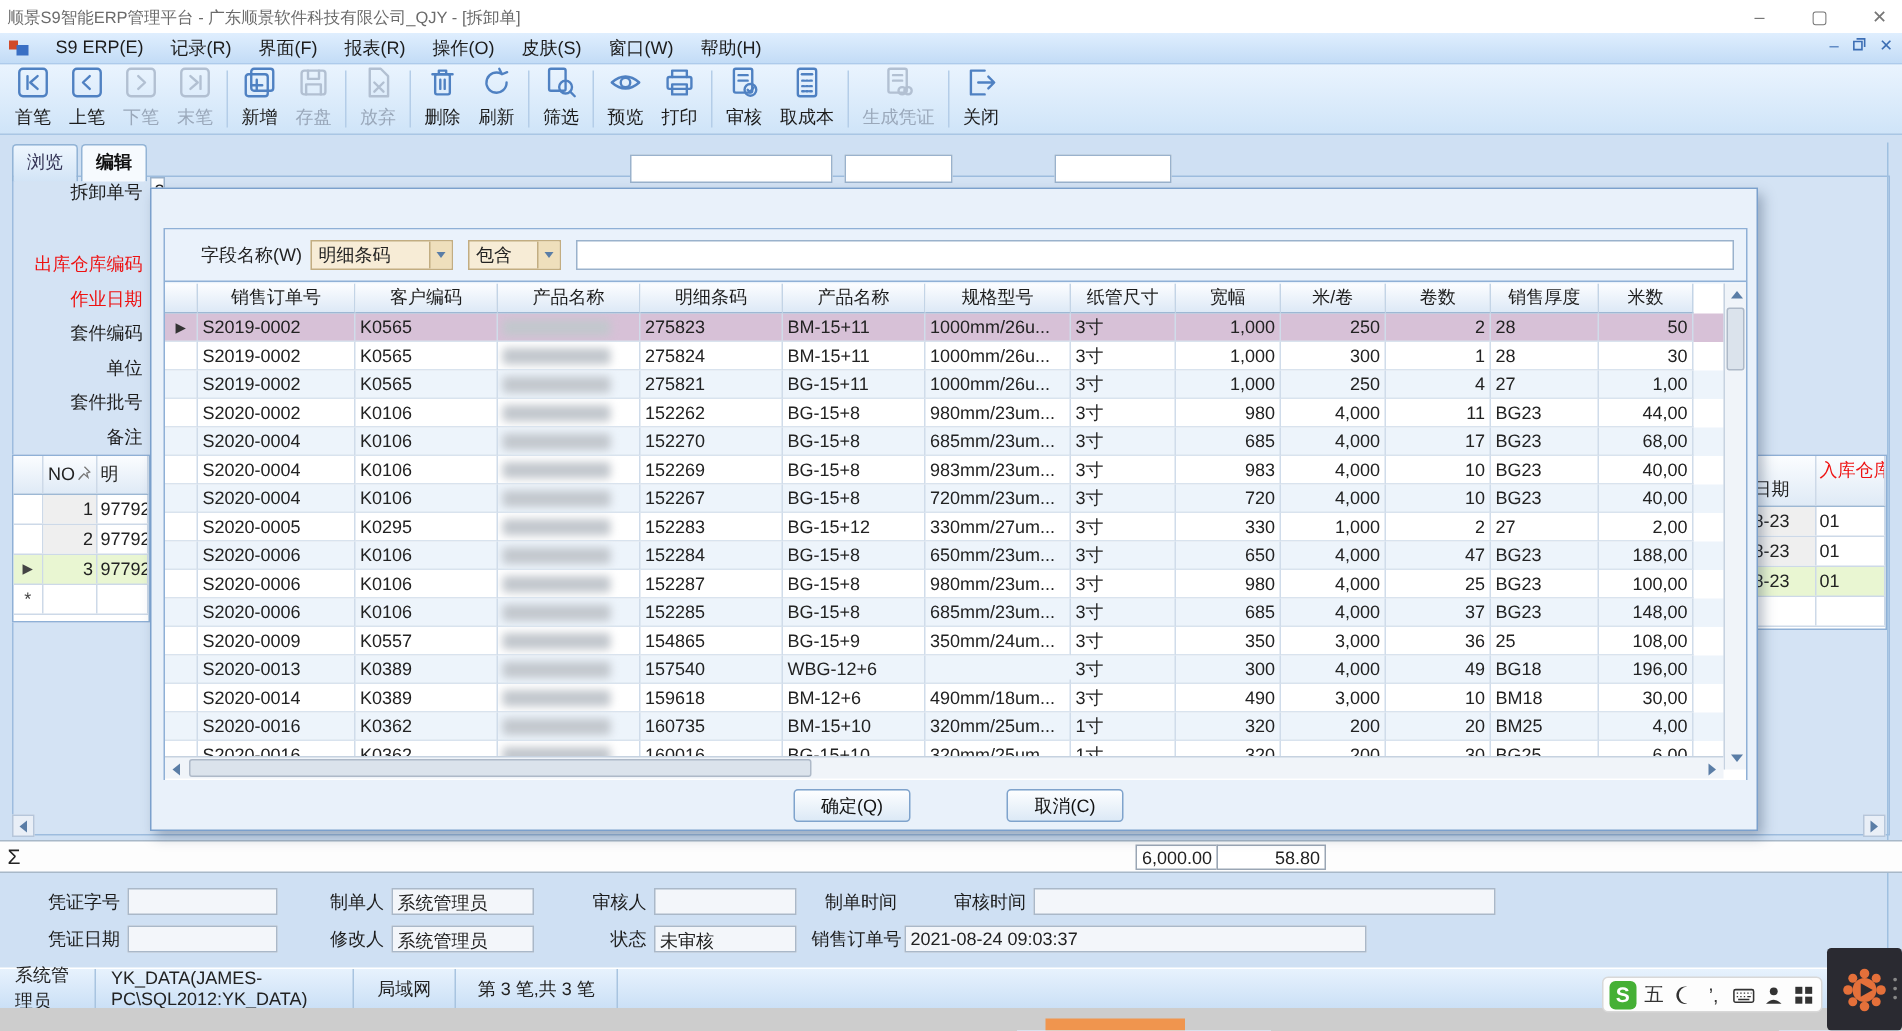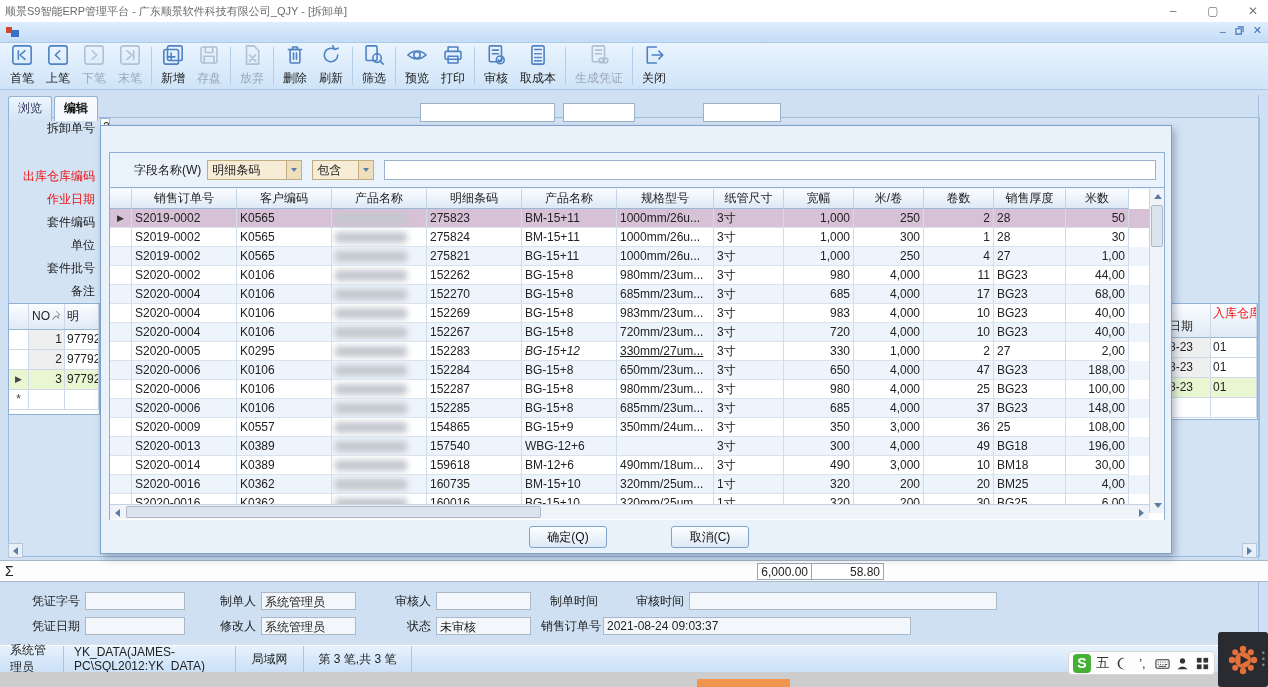--- a/index.html
+++ b/index.html
@@ -147,20 +147,30 @@
   <span>–</span>
   <span>▢</span>
   <span>✕</span>
 </div>
 
 <div class="menubar">
   <span class="appicon">
     <i style="left:0;top:1px;width:6px;height:6px;background:#d04a2a"></i>
     <i style="left:5px;top:4px;width:8px;height:7px;background:#3a6fc4"></i>
   </span>
+  <span id="menu-items" style="display:flex">
+      <span class="mitem">S9 ERP(E)</span>
+      <span class="mitem">记录(R)</span>
+      <span class="mitem">界面(F)</span>
+      <span class="mitem">报表(R)</span>
+      <span class="mitem">操作(O)</span>
+      <span class="mitem">皮肤(S)</span>
+      <span class="mitem">窗口(W)</span>
+      <span class="mitem">帮助(H)</span>
+    </span>
 </div>
 <div class="mdicontrols">
   <span>–</span>
   <span><svg width="9" height="9" viewBox="0 0 10 10">
         <path d="M3 1 H9 V7 M1 3 H7 V9 H1 Z" fill="none" stroke="#3c6eb4" stroke-width="1.2"></path>
       </svg></span>
   <span>✕</span>
 </div>
 
 <div class="toolbar" id="toolbar">
@@ -656,22 +666,22 @@
           <span class="tcell num" style="width: 63px;">40,00</span>
         </div>
         <div class="trow">
           <span class="tcell marker" style="width: 22px;"></span>
           <span class="tcell" style="width: 105px;">S2020-0005</span>
           <span class="tcell" style="width: 95px;">K0295</span>
           <span class="tcell" style="width: 95px;">
             <span class="blurblock" style="display: block;"></span>
           </span>
           <span class="tcell" style="width: 95px;">152283</span>
-          <span class="tcell" style="width: 95px; font-style: italic;">BG-15+12</span>
-          <span class="tcell" style="width: 97px; text-decoration: underline;">330mm/27um...</span>
+          <span class="tcell" style="width: 95px;">BG-15+12</span>
+          <span class="tcell" style="width: 97px;">330mm/27um...</span>
           <span class="tcell" style="width: 70px;">3寸</span>
           <span class="tcell num" style="width: 70px;">330</span>
           <span class="tcell num" style="width: 70px;">1,000</span>
           <span class="tcell num" style="width: 70px;">2</span>
           <span class="tcell" style="width: 72px;">27</span>
           <span class="tcell num" style="width: 63px;">2,00</span>
         </div>
         <div class="trow alt">
           <span class="tcell marker" style="width: 22px;"></span>
           <span class="tcell" style="width: 105px;">S2020-0006</span>

